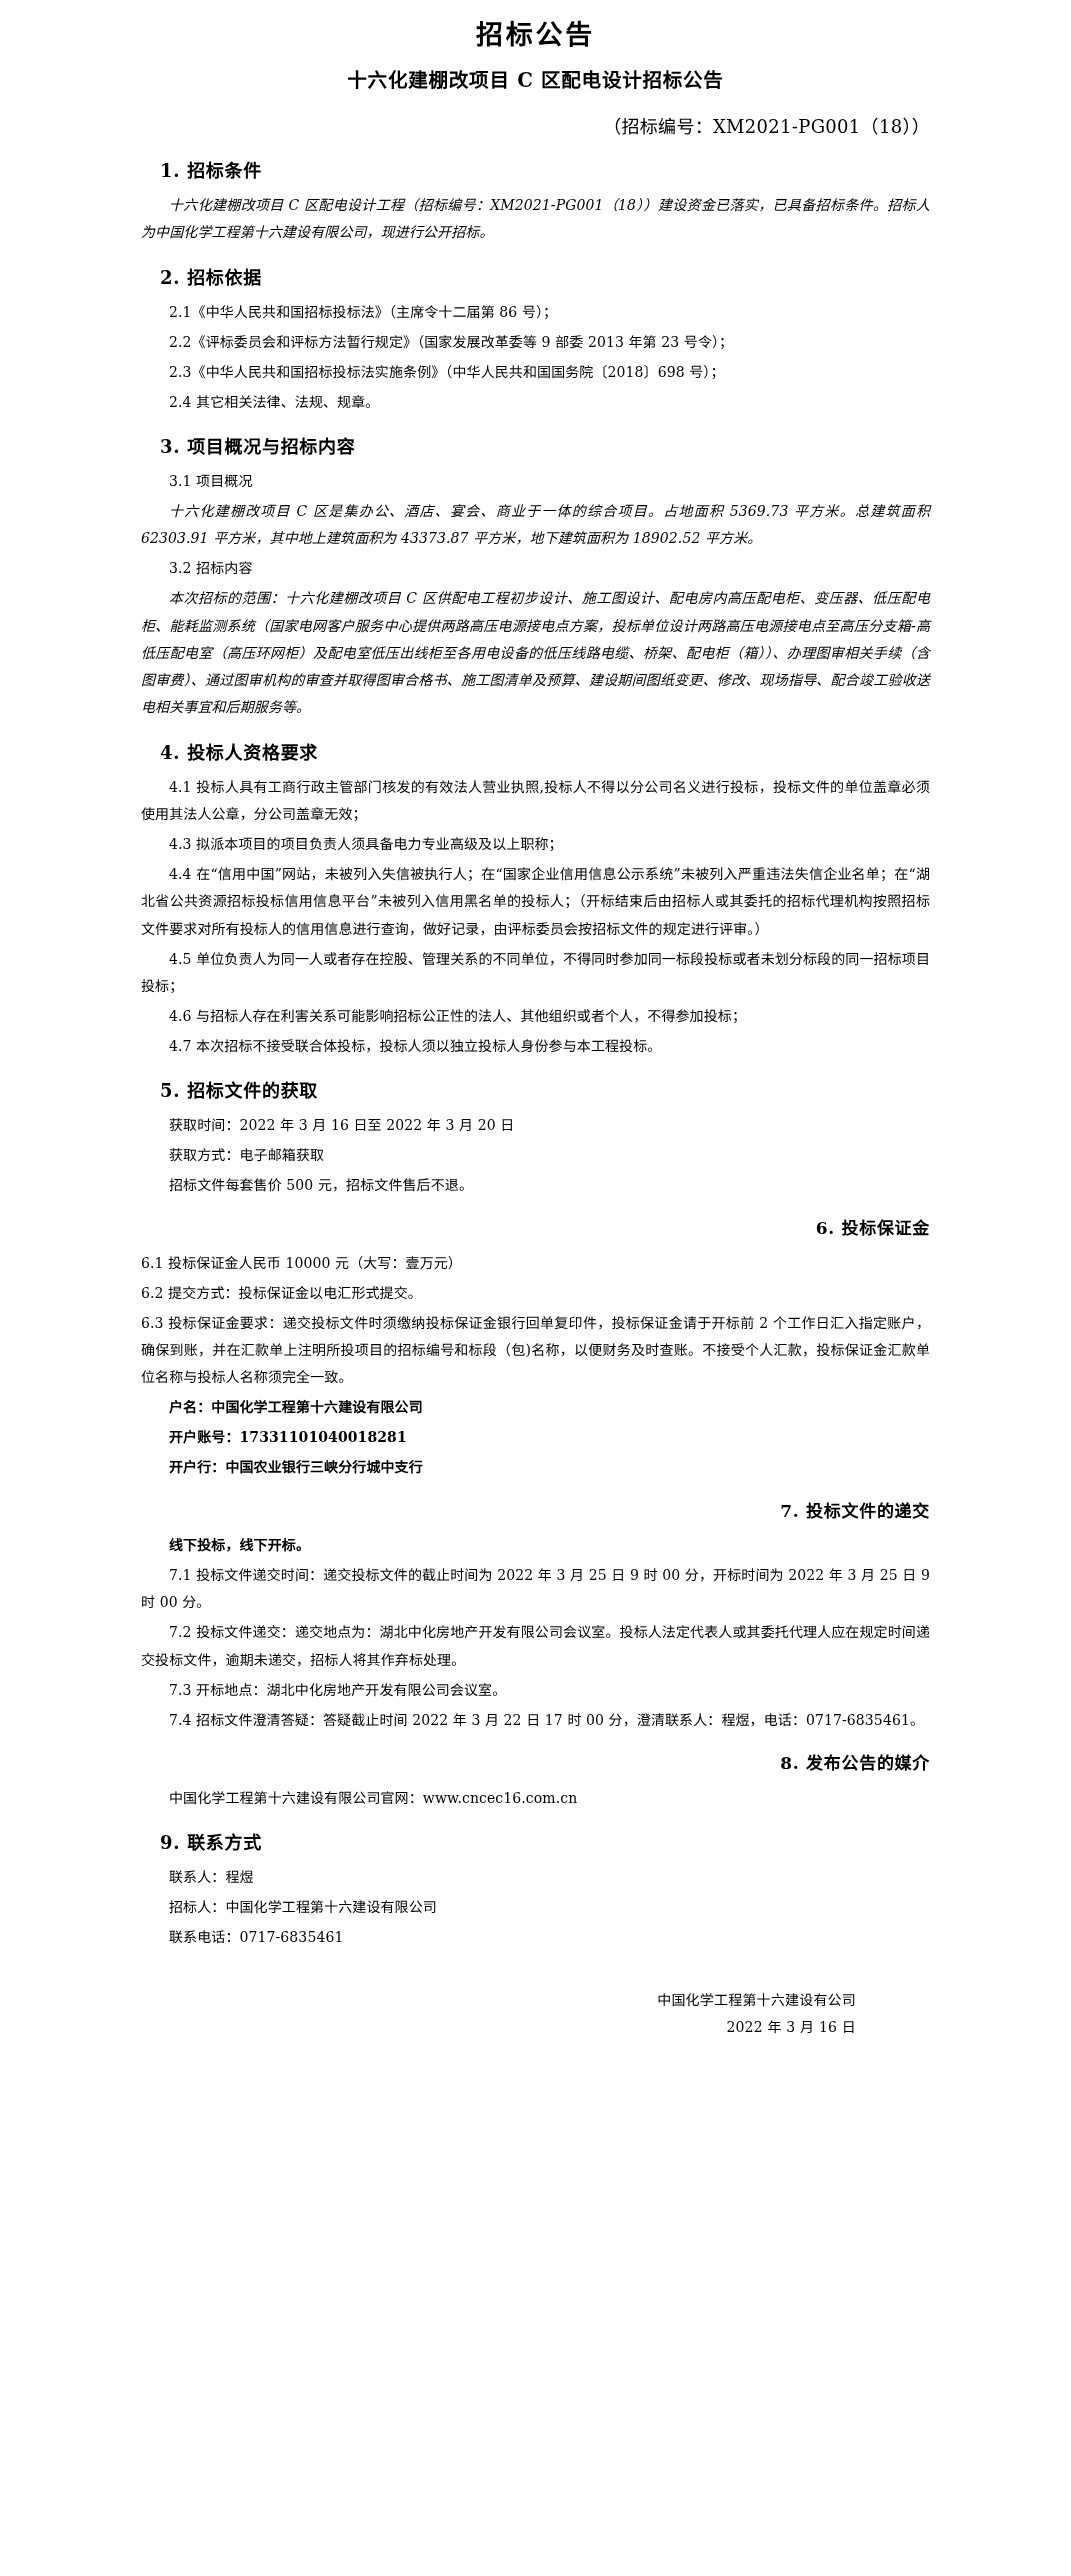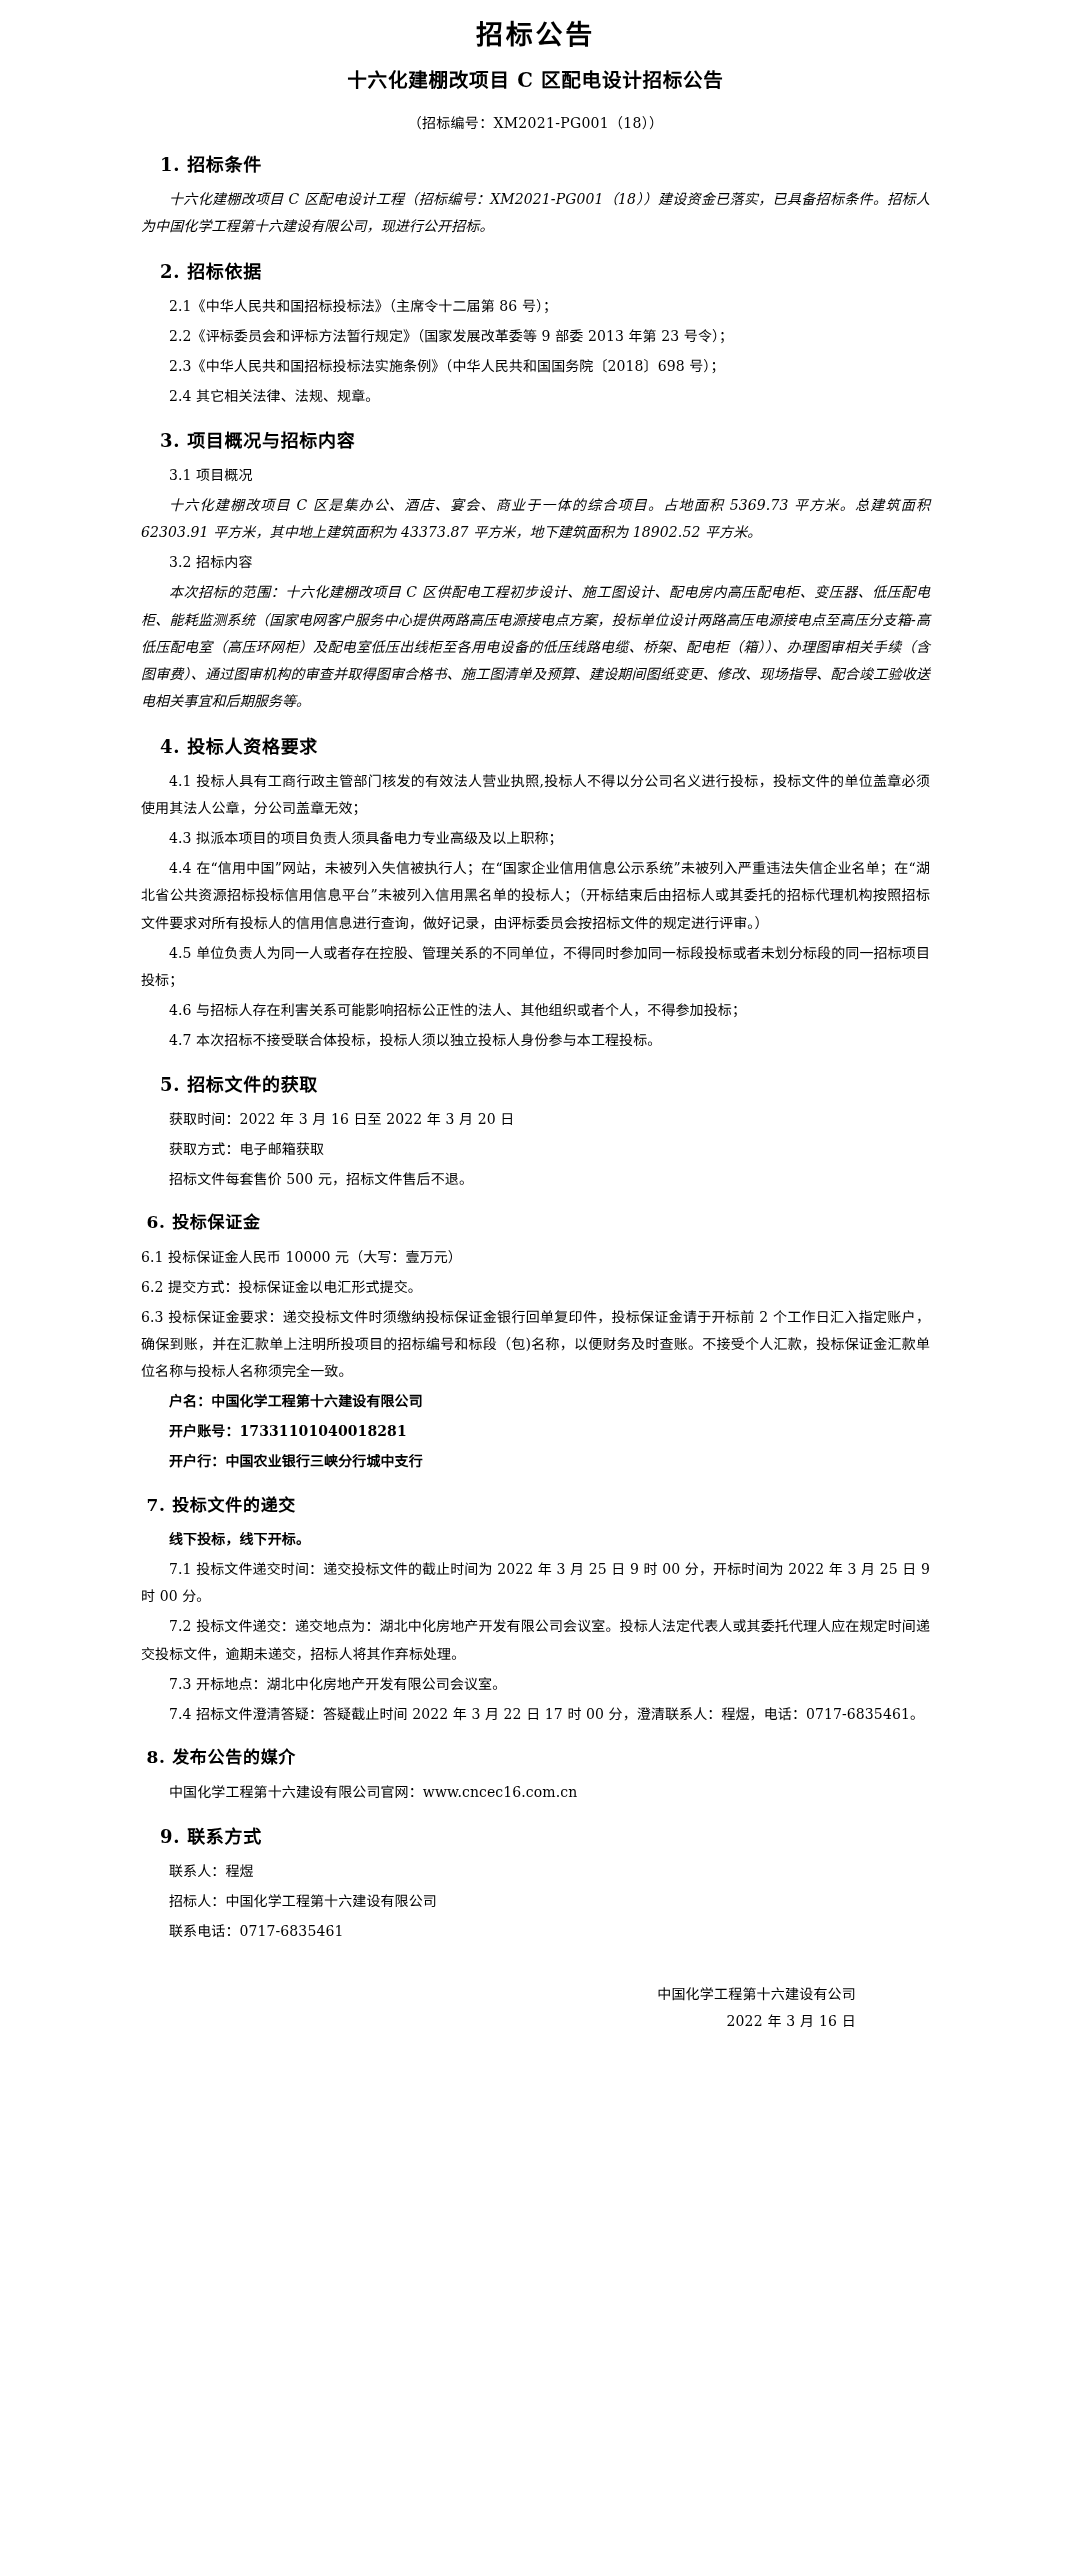--- a/index.html
+++ b/index.html
@@ -33,37 +33,38 @@
   }
   .doc-subtitle {
     text-align: center;
     font-size: 19.6px;
     font-weight: bold;
     line-height: 1.5;
     margin: 0 0 17.6px 0;
     letter-spacing: 0.7px;
   }
   .doc-number {
-    text-align: center;
-    font-size: 14px;
+    text-align: right;
+    font-size: 18px;
     line-height: 1.5;
     margin: 0 0 16px 0;
     letter-spacing: 0.3px;
   }
   
   .sec-h {
     font-size: 18px;
     font-weight: bold;
     line-height: 1.5;
     margin: 17px 0 8px 0;
     padding-left: 19px;
     letter-spacing: 0.7px;
   }
   .sec-h.tight {
     padding-left: 5.4px;
+    text-align: right;
   }
   .sec-h.small {
     font-size: 17px;
   }
   
   p.body {
     font-size: 14px;
     line-height: 1.95;
     margin: 0 0 2.7px 0;
     text-align: justify;

